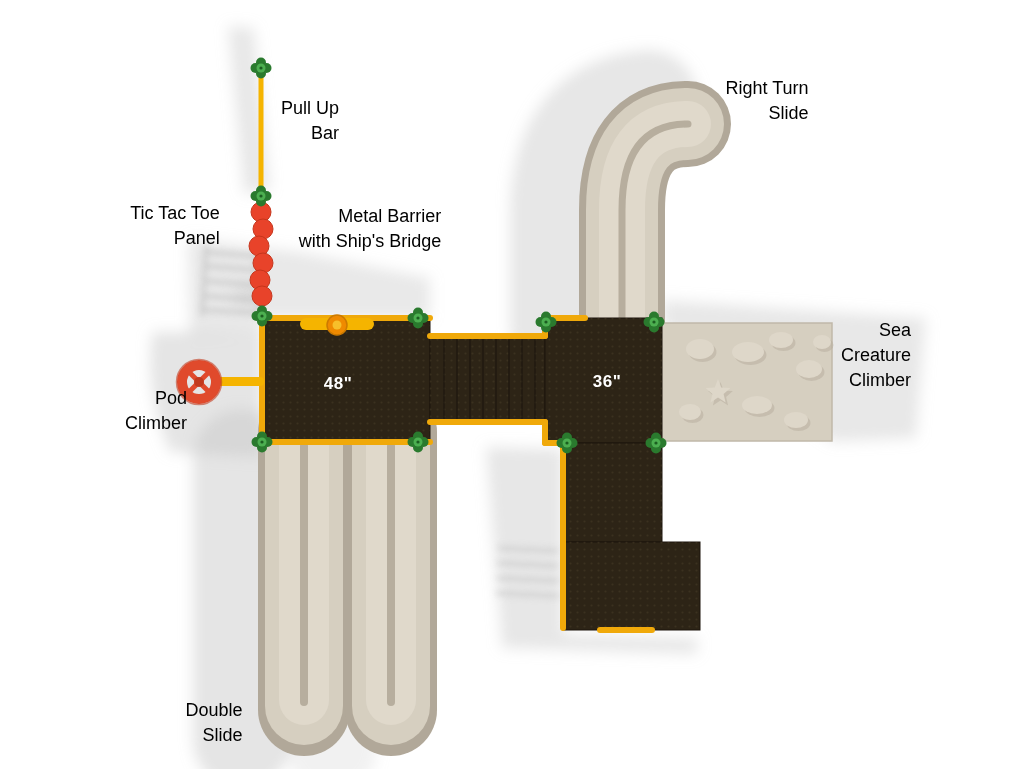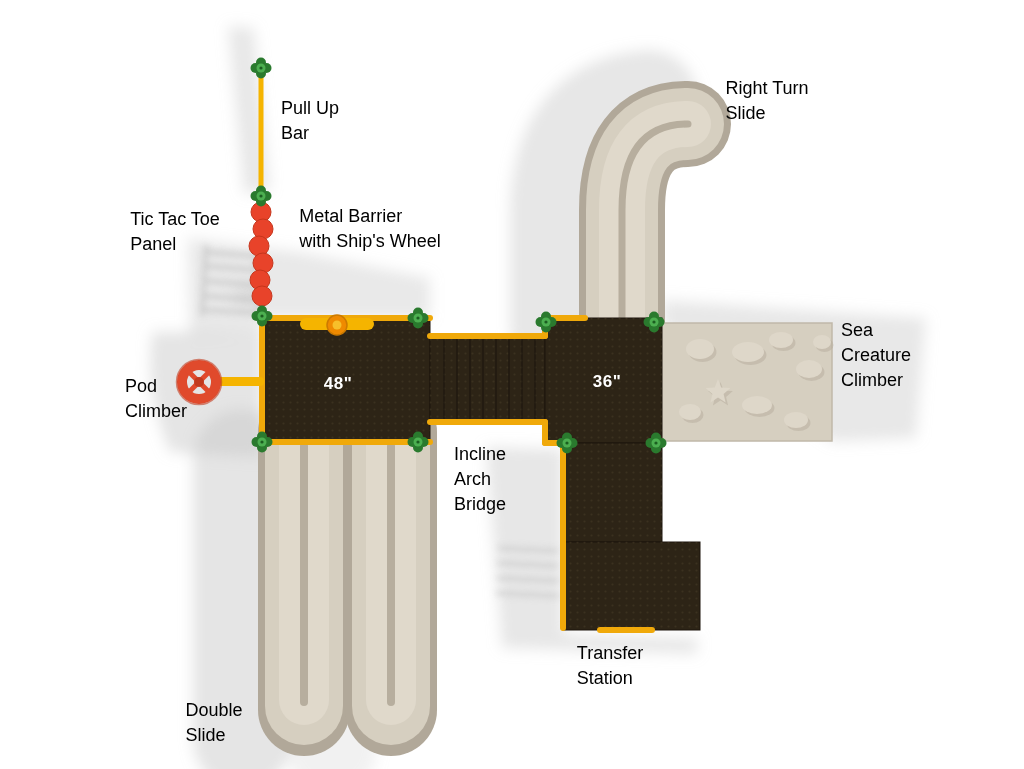--- a/index.html
+++ b/index.html
@@ -4,21 +4,21 @@
 <style>
   html,body{margin:0;padding:0;background:#fff;}
   .stage{
     position:relative;width:1024px;height:769px;
     background:var(--bg,#ffffff);overflow:hidden;
     font-family:"Liberation Sans",sans-serif;
   }
   .stage svg{position:absolute;left:0;top:0;}
   .label{
     position:absolute;transform:translate(-50%,-50%);
-    text-align:left;white-space:pre-line;
+    text-align:right;white-space:pre-line;
     font:400 18px/1.38 "Liberation Sans",sans-serif;
     color:var(--label,#000);
   }
   .deck-label{
     position:absolute;transform:translate(-50%,-50%);
     font:700 17px/1 "Liberation Sans",sans-serif;
     color:var(--deck-text,#ffffff);
     letter-spacing:.5px;
   }
   
@@ -220,42 +220,37 @@
       <use href="#conn" x="546" y="322"></use>
       <use href="#conn" x="654" y="322"></use>
       <use href="#conn" x="567" y="443"></use>
       <use href="#conn" x="656" y="443"></use>
     </g>
   </svg>
 
   <div class="label" style="left:310px;top:121px">Pull Up
 Bar</div>
 
-  <div class="label" style="left:175px;top:232px">Tic Tac Toe
+  <div class="label" style="left:175px;top:226px">Tic Tac Toe
 Panel</div>
 
   <div class="label" style="left:370px;top:229px">Metal Barrier
-with Ship's Wheel</div>
+with Ship's Bridge</div>
 
   <div class="label" style="left:767px;top:101px">Right Turn
 Slide</div>
 
   <div class="label" style="left:876px;top:355px">Sea
 Creature
 Climber</div>
 
-  <div class="label" style="left:156px;top:399px">Pod
+  <div class="label" style="left:156px;top:411px">Pod
 Climber</div>
 
-  <div class="label" style="left:480px;top:479px">Incline
-Arch
-Bridge</div>
-
-  <div class="label" style="left:610px;top:666px">Transfer
-Station</div>
+
 
   <div class="label" style="left:214px;top:723px">Double
 Slide</div>
 
   <div class="deck-label" style="left:338px;top:383px">48"</div>
 
   <div class="deck-label" style="left:607px;top:381px">36"</div>
 
 </div>
 

